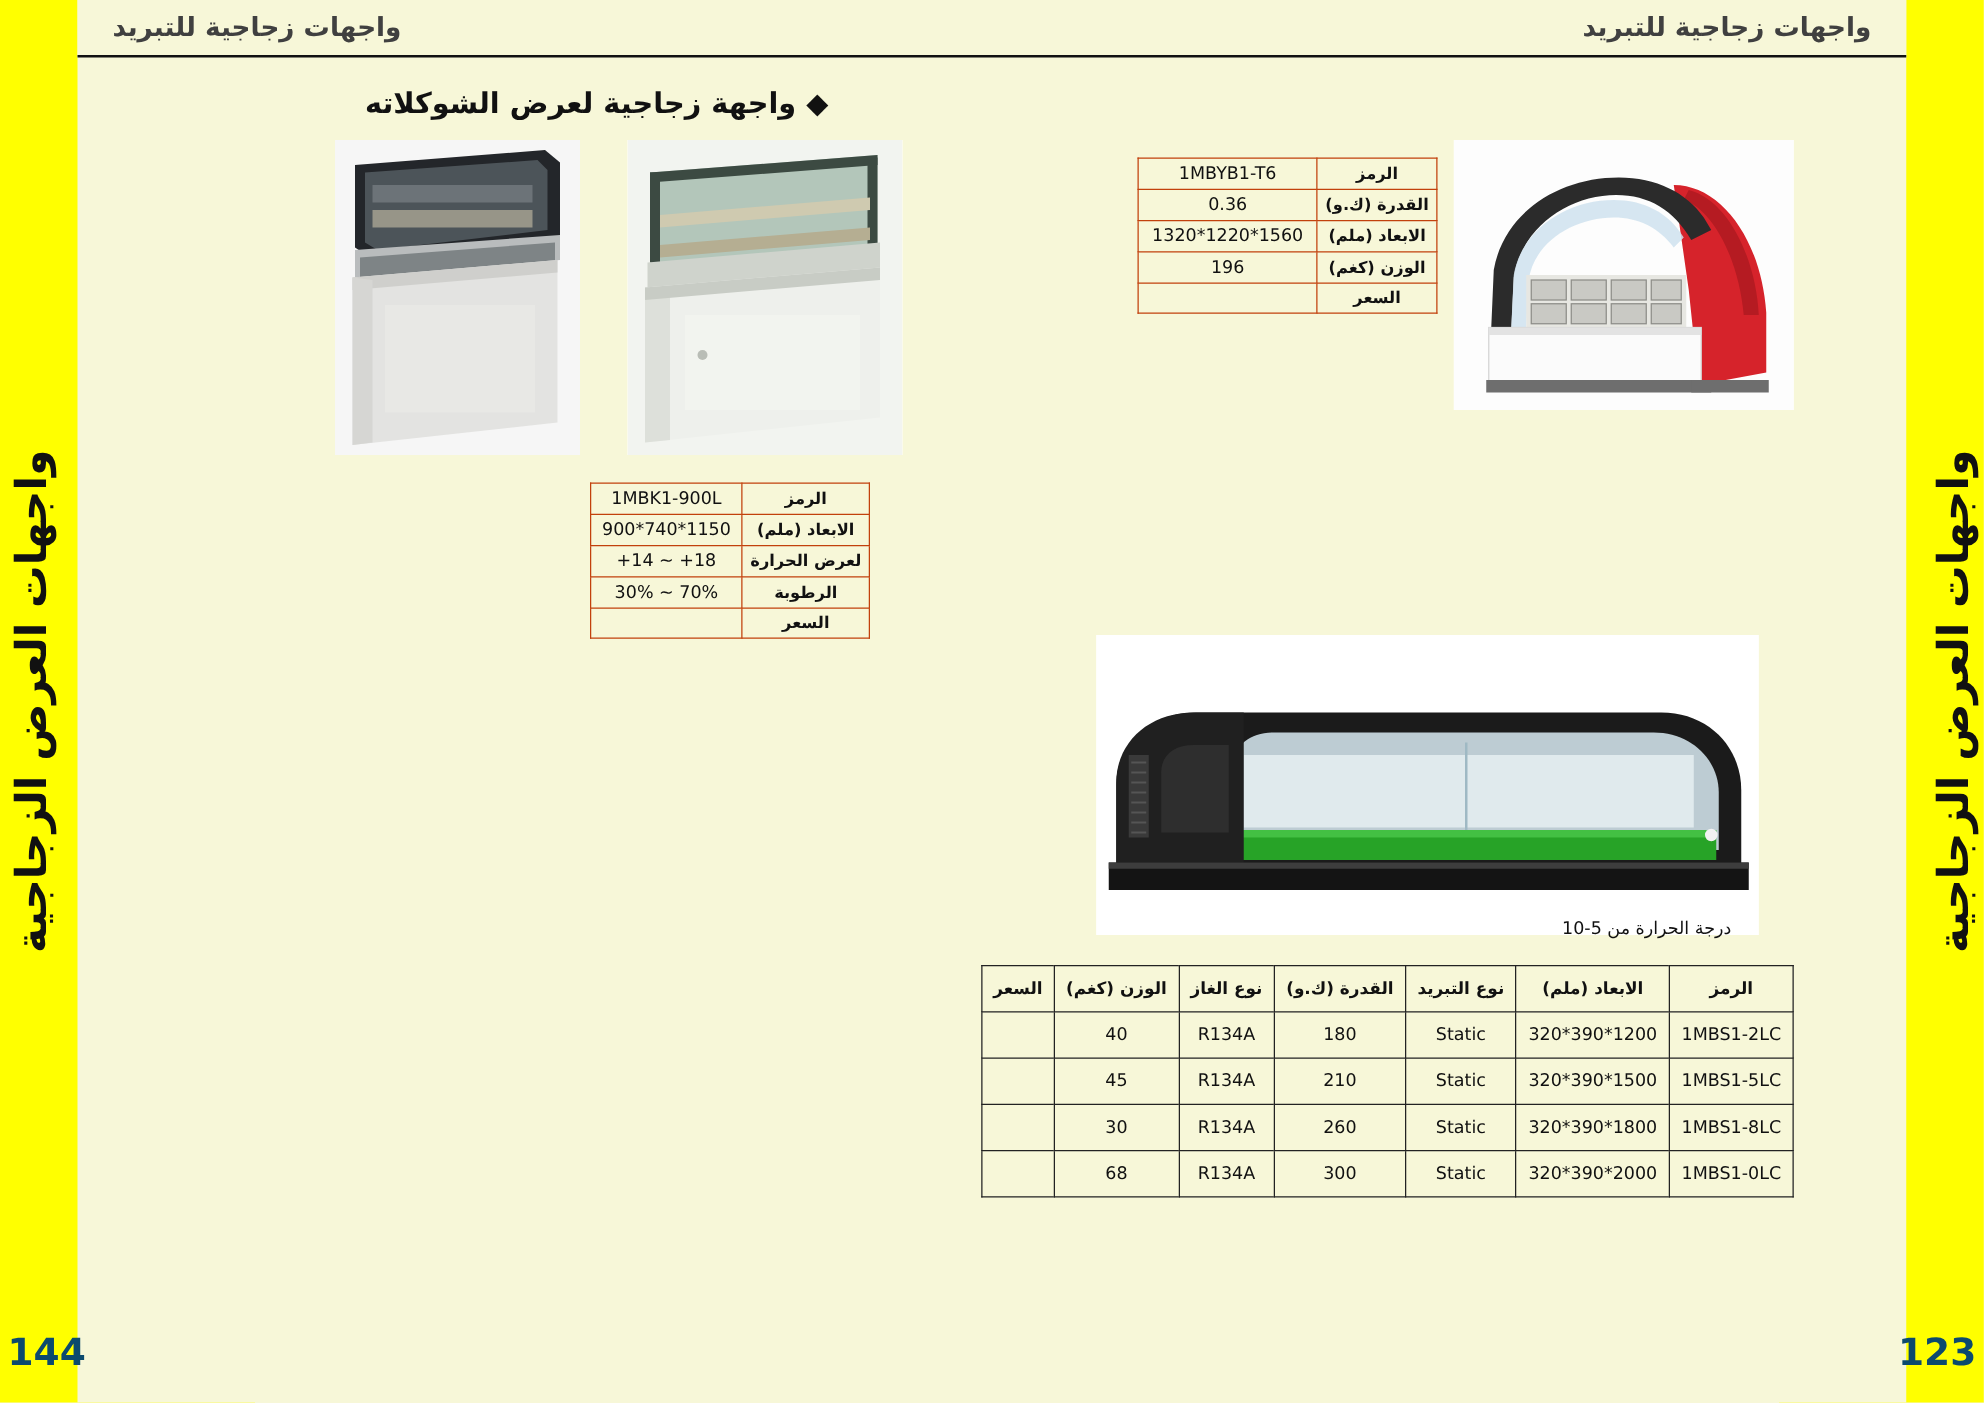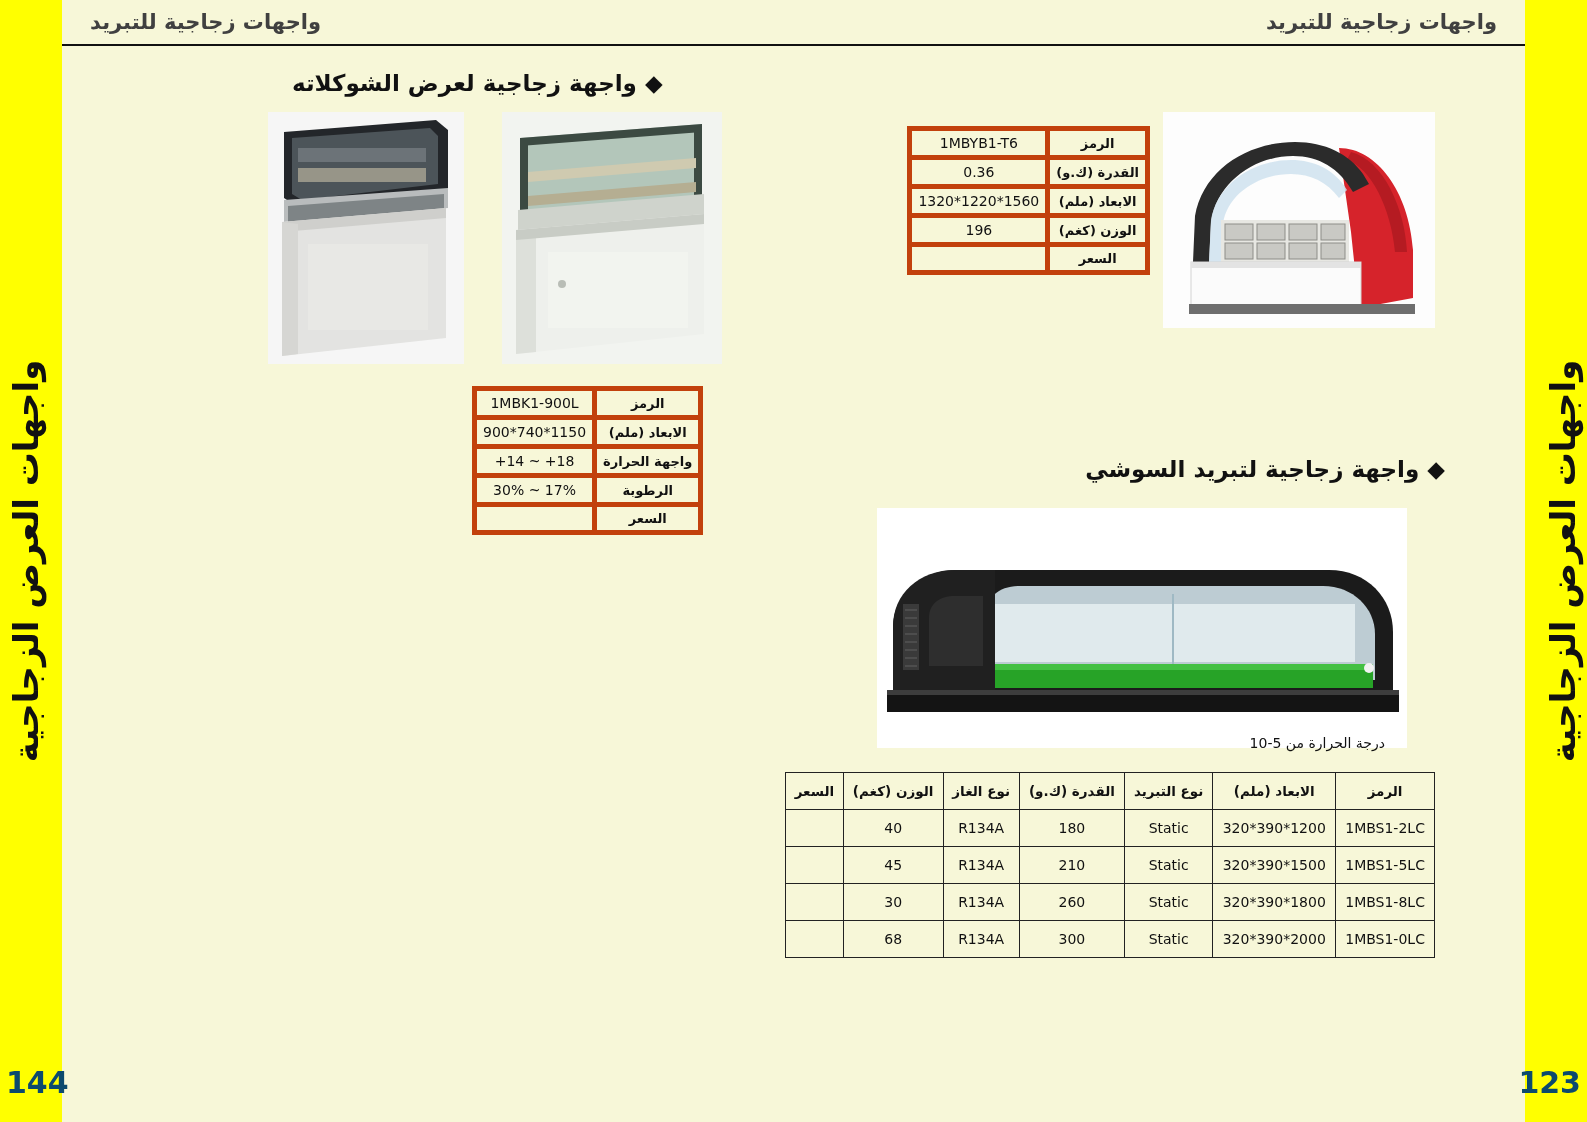--- a/index.html
+++ b/index.html
@@ -69,21 +69,21 @@
     white-space: nowrap;
   }
 
   
   table.spec {
     position: absolute;
     border-collapse: collapse;
     direction: rtl;
   }
   table.spec td {
-    border: 5px solid #c2410c;
+    border: 1px solid #c2410c;
     font-size: 14px;
     color: #111;
     text-align: center;
     padding: 4px 6px;
     background: #f7f7d8;
   }
   table.spec td.lab {
     font-weight: bold;
     font-size: 13px;
     white-space: nowrap;
@@ -178,21 +178,20 @@
         <td class="lab">الوزن (كغم)</td>
         <td class="val">196</td>
       </tr>
       <tr>
         <td class="lab">السعر</td>
         <td class="val"></td>
       </tr>
     </tbody>
   </table>
 
-  <div class="sect-title" style="right:80px; top:456px;">◆ واجهة زجاجية لتبريد السوشي</div>
 
   <div class="photo" style="right:118px; top:508px; width:530px; height:240px; background:#ffffff;">
     <svg width="530" height="240" viewBox="0 0 530 240">
       <rect x="0" y="0" width="530" height="240" fill="#ffffff"></rect>
 
       <path d="M16 186 L16 120 C16 86 44 62 80 62 L452 62 C490 62 516 90 516 124 L516 186 Z" fill="#1b1b1b"></path>
 
       <path d="M108 172 L108 108 C108 90 122 78 142 78 L446 78 C476 78 498 100 498 126 L498 172 Z" fill="#cfe0e8" opacity="0.9"></path>
       <rect x="118" y="96" width="360" height="58" fill="#e8f1f4" opacity="0.8"></rect>
       <line x1="296" y1="86" x2="296" y2="166" stroke="#9fb9c4" stroke-width="2"></line>
@@ -320,26 +319,26 @@
     <tbody>
       <tr>
         <td class="lab" style="width:90px;">الرمز</td>
         <td class="val">1MBK1-900L</td>
       </tr>
       <tr>
         <td class="lab">الابعاد (ملم)</td>
         <td class="val">900*740*1150</td>
       </tr>
       <tr>
-        <td class="lab">واجهة الحرارة</td>
+        <td class="lab">لعرض الحرارة</td>
         <td class="val">+14 ~ +18</td>
       </tr>
       <tr>
         <td class="lab">الرطوبة</td>
-        <td class="val">30% ~ 17%</td>
+        <td class="val">30% ~ 70%</td>
       </tr>
       <tr>
         <td class="lab">السعر</td>
         <td class="val"></td>
       </tr>
     </tbody>
   </table>
 
 </div>
 

